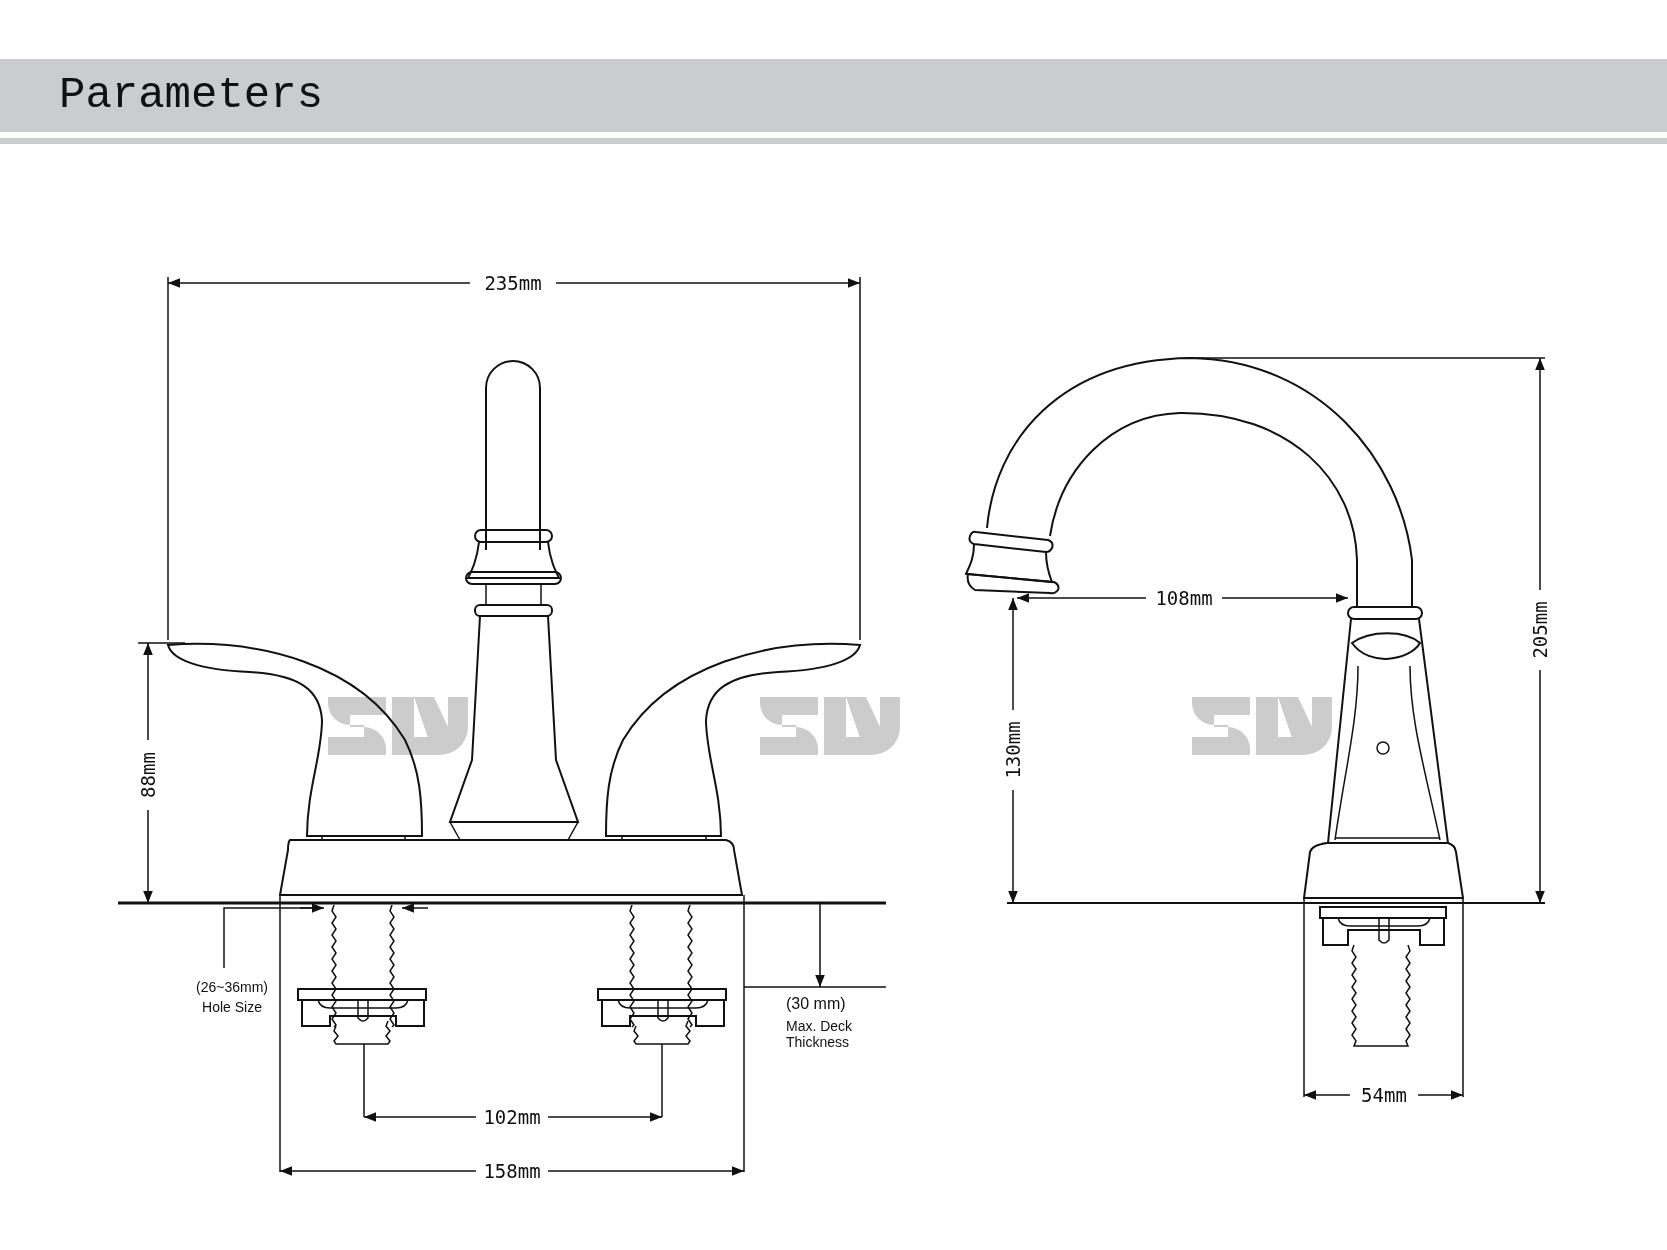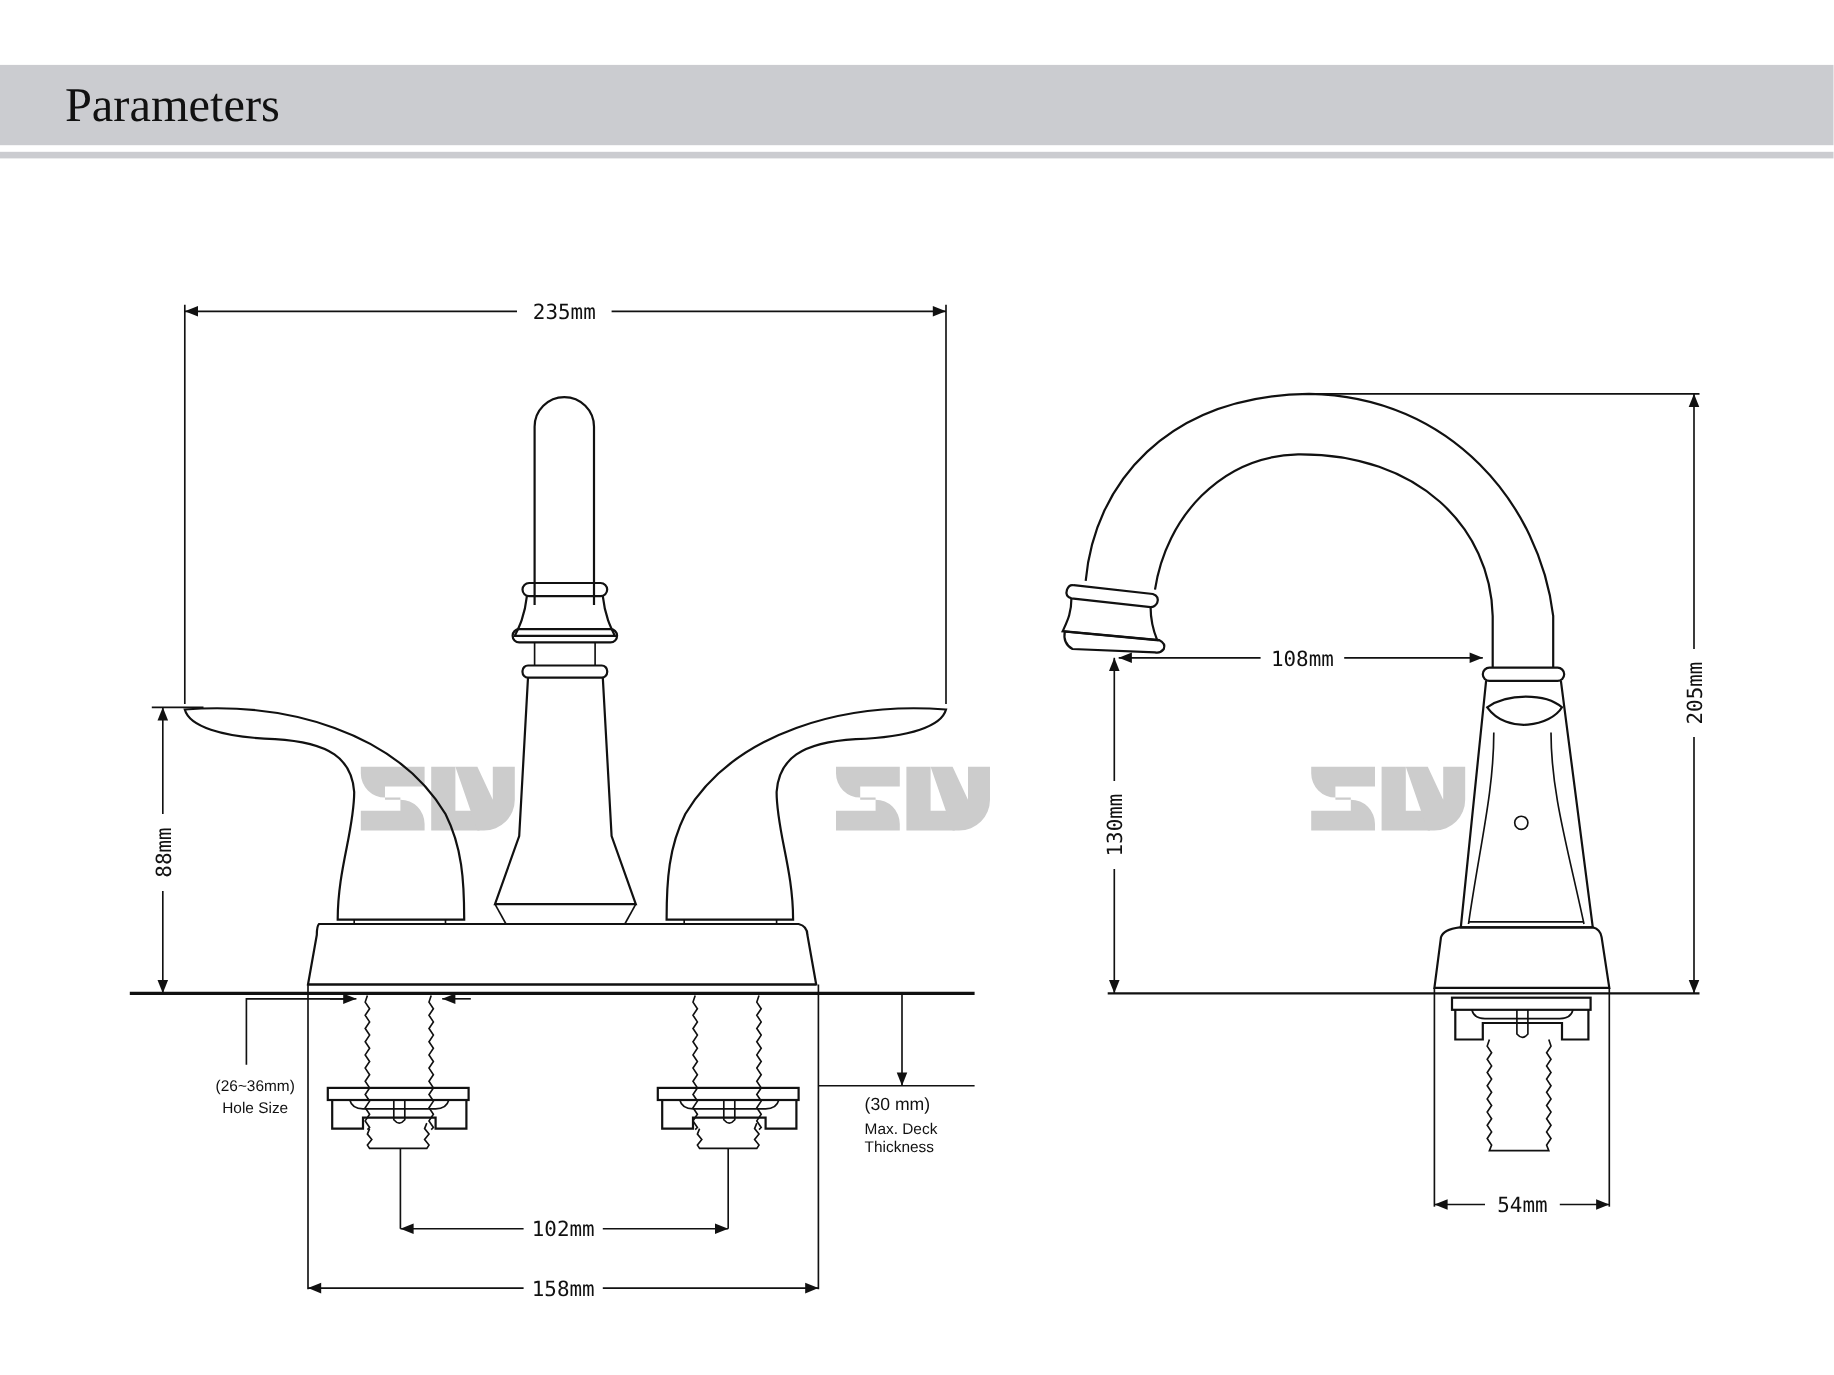--- a/index.html
+++ b/index.html
@@ -1,18 +1,18 @@
 <!DOCTYPE html>
 <html><head>
 <meta charset="utf-8">
 <style>
   html, body { margin: 0; padding: 0; background: #ffffff; }
   body { width: 1667px; height: 1250px; position: relative; overflow: hidden; font-family: "Liberation Sans", sans-serif; }
   .header-band { position: absolute; left: 0; top: 59px; width: 1667px; height: 73px; background: #cbccd0; }
-  .header-title { position: absolute; left: 59px; top: 70px; font-size: 44px; color: #111111; font-family: Liberation Serif, serif; letter-spacing: 0px; }
+  .header-title { position: absolute; left: 59px; top: 70px; font-size: 44px; color: #111111; font-family: Liberation Mono, monospace; letter-spacing: 0px; }
   .header-rule { position: absolute; left: 0; top: 138px; width: 1667px; height: 6px; background: #cbccd0; }
   svg.drawing { position: absolute; left: 0; top: 0; }
   .dim { font-family: "DejaVu Sans Mono", monospace; font-size: 19px; fill: #111; }
   .note { font-family: "Liberation Sans", sans-serif; font-size: 14px; fill: #111; }
   .note-lg { font-family: "Liberation Sans", sans-serif; font-size: 16px; fill: #111; }
   .wm { fill: #cccccc; }
   .ln { fill: none; stroke: #111; stroke-width: 2; }
   .ln3 { fill: none; stroke: #111; stroke-width: 3; }
   .thin { fill: none; stroke: #111; stroke-width: 1.5; }
 </style>

